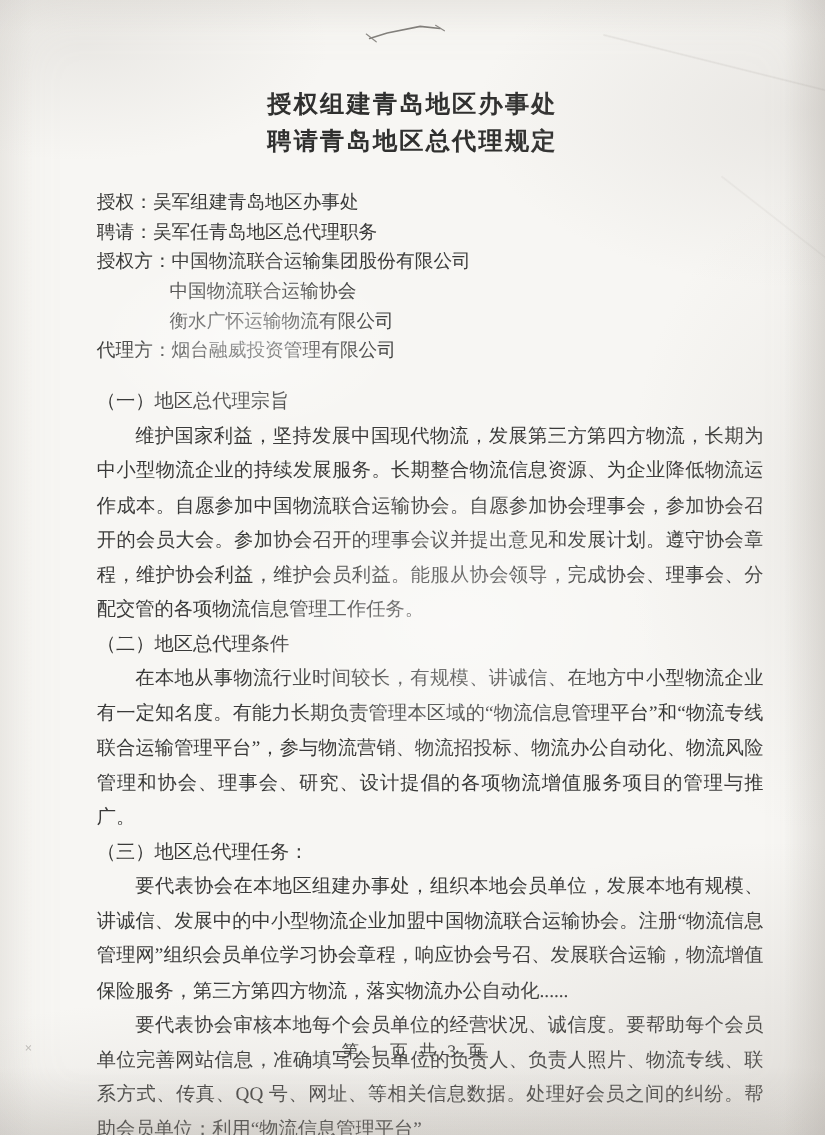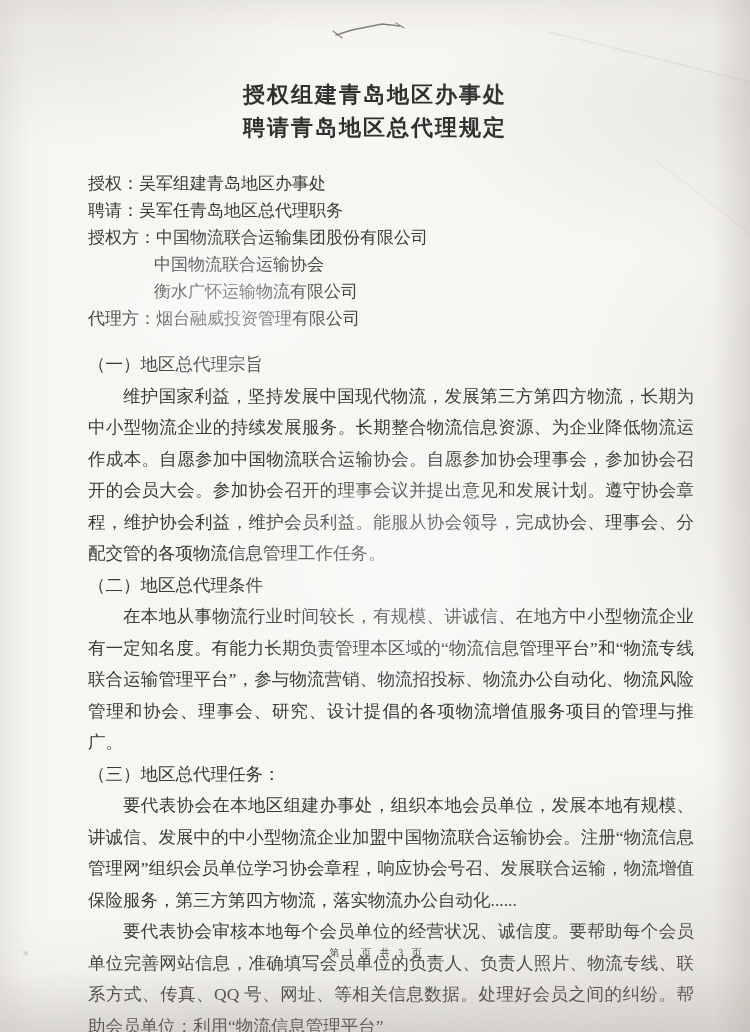--- a/index.html
+++ b/index.html
@@ -64,21 +64,21 @@
     color: #3a3a39;
     text-align: justify;
   }
   .section-heading { text-align: left; }
   .paragraph { text-indent: 2em; }
 
   .footer {
     position: absolute;
     left: 4px; right: 0; top: 946px;
     text-align: center;
-    font-size: 10px;
+    font-size: 16px;
     color: #4a4a48;
     letter-spacing: 3px;
   }
 </style>
 </head>
 <body>
 
 <div class="page">
 
   <div class="crease crease-top-right"></div>

